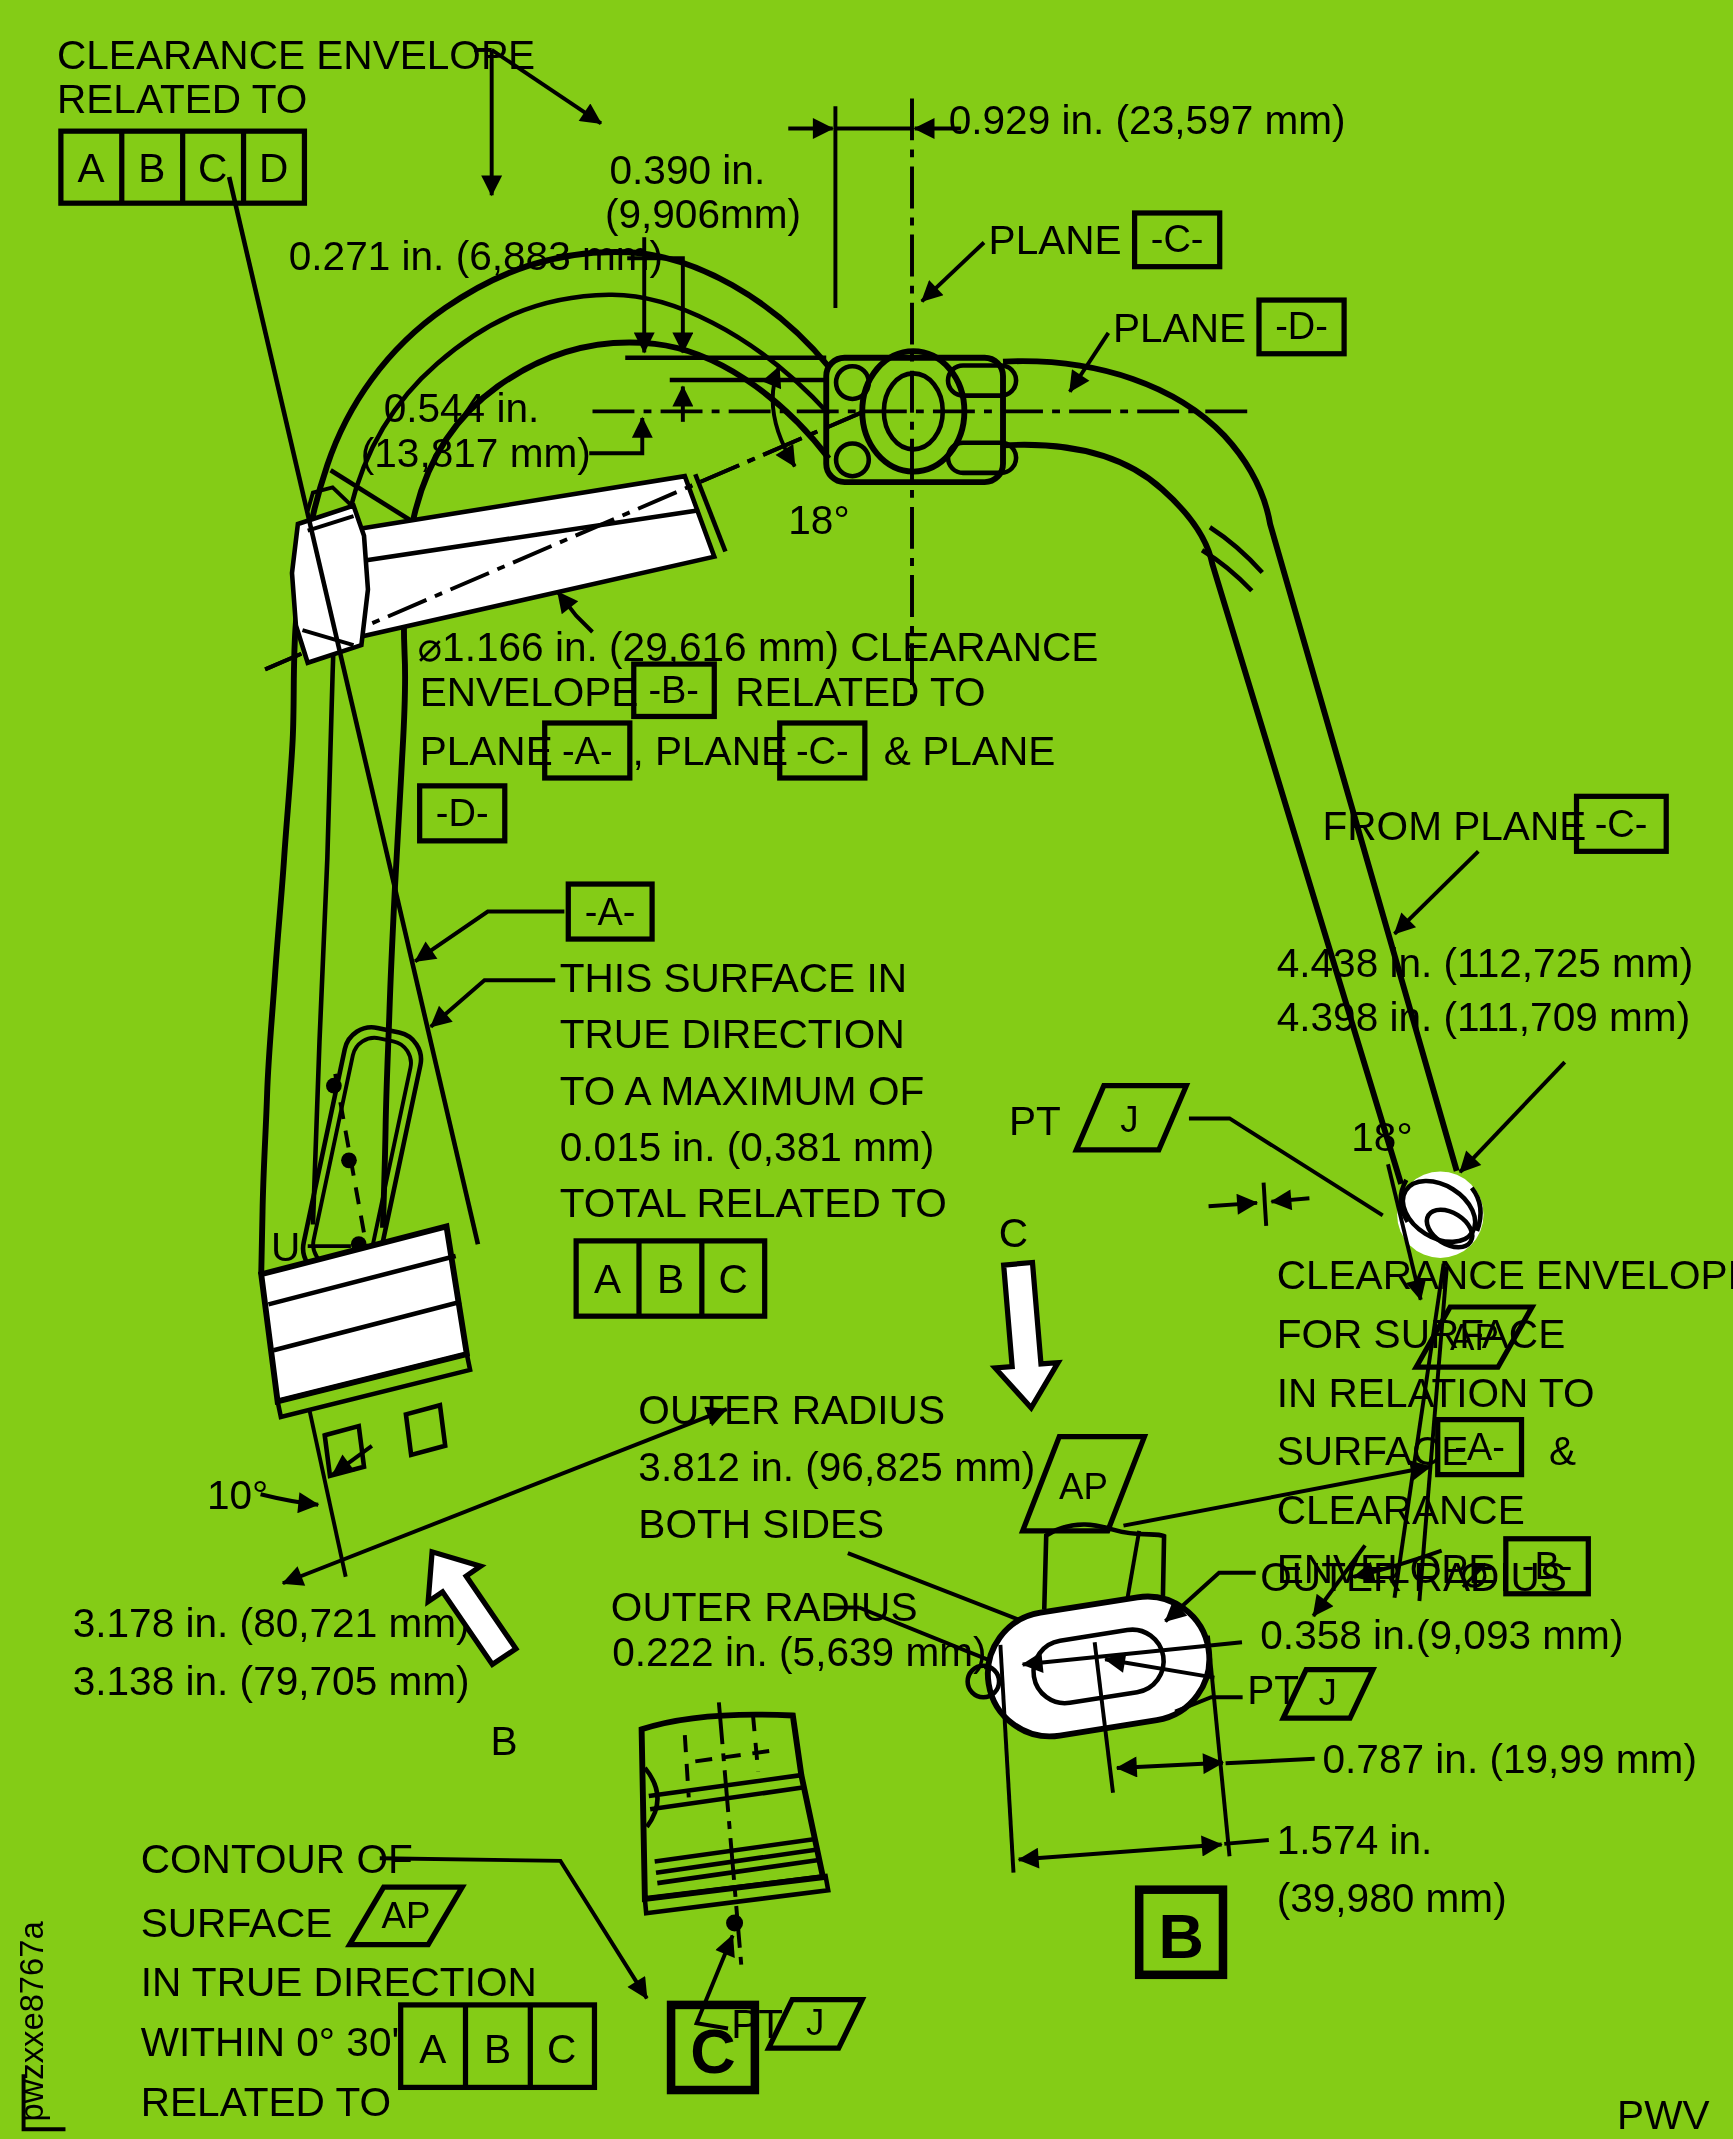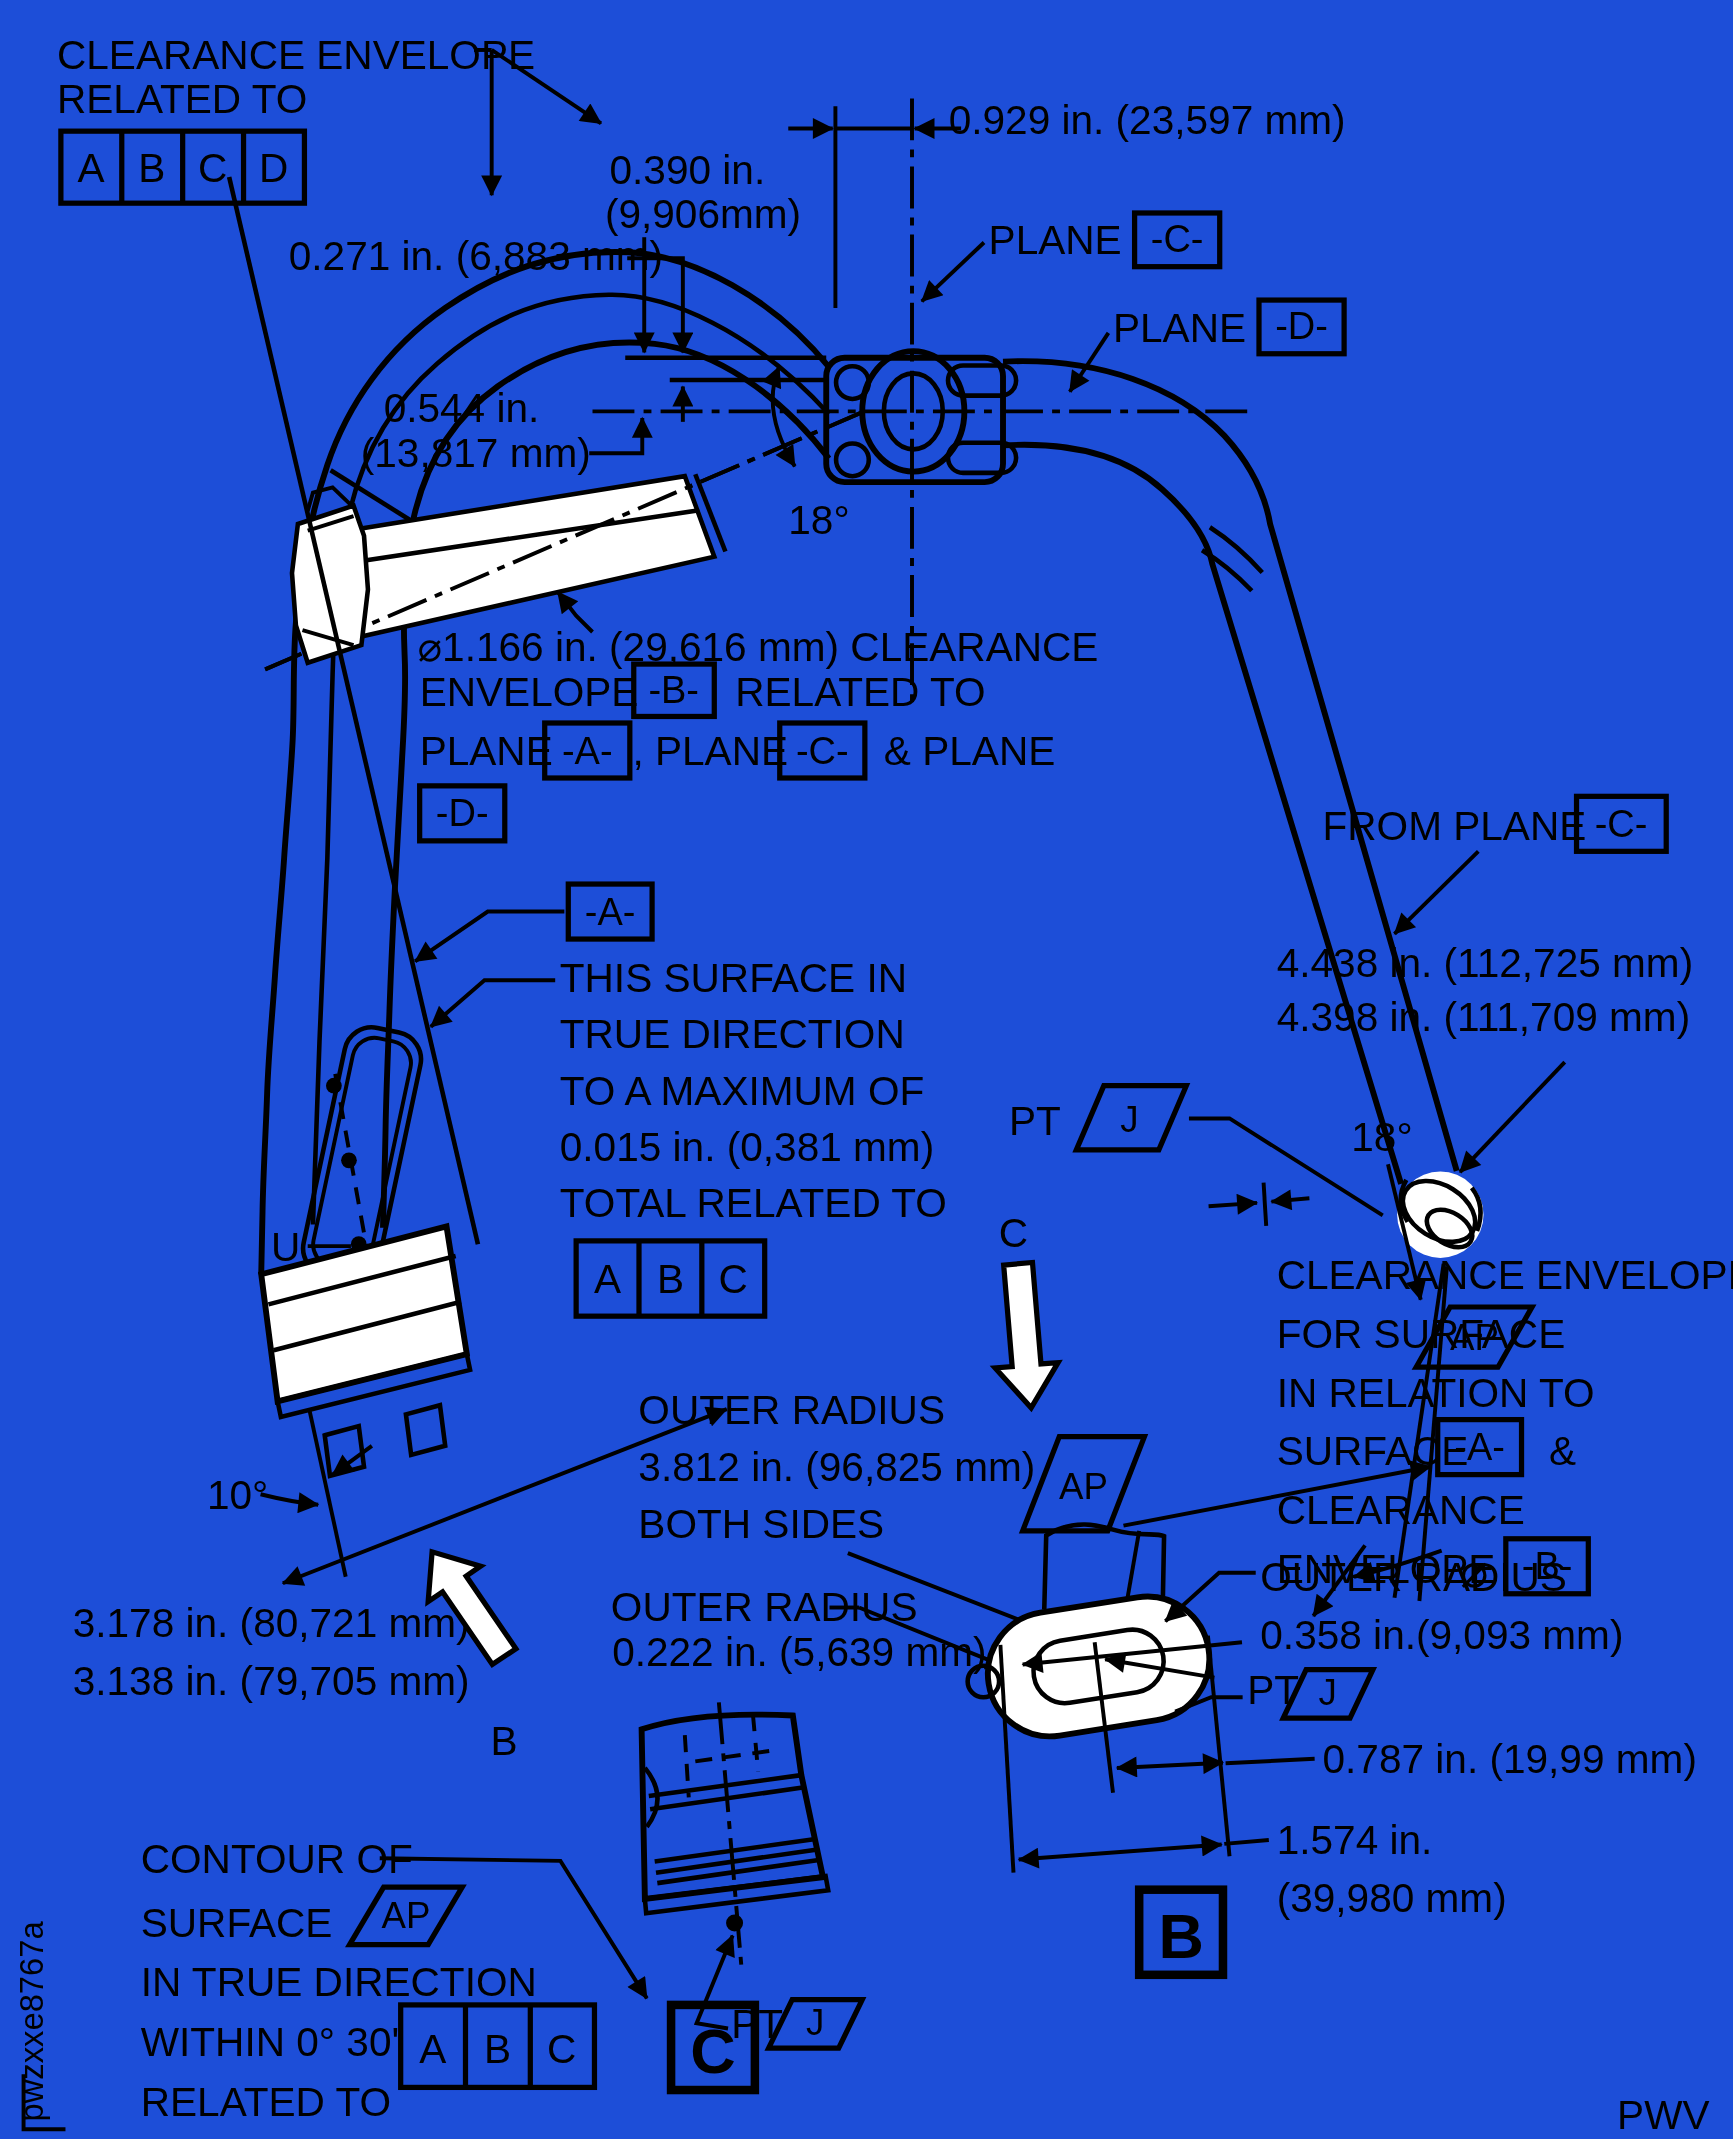--- a/index.html
+++ b/index.html
@@ -1,16 +1,16 @@
 <!DOCTYPE html>
 <html style="font-size:10.5px"><head>
 <meta charset="utf-8">
 <style>
   html,body{margin:0;padding:0;background:#fff;}
-  .page{width:1733px;height:2140px;position:relative;background:#1d4ed8;}
+  .page{width:1733px;height:2140px;position:relative;background:#84cc16;}
   svg{display:block;}
   svg text{font-family:"Liberation Sans","DejaVu Sans",sans-serif;font-size:62px;fill:#000;}
   svg .sm{font-size:56px;}
   svg .datum{font-size:58px;}
   svg .big{font-size:96px;font-weight:bold;}
   svg .code{font-size:50px;}
   .ln{stroke:#000;stroke-width:7;fill:none;}
   .thin{stroke:#000;stroke-width:6;fill:none;}
   .thick{stroke:#000;stroke-width:9;fill:none;}
   .box{stroke:#000;stroke-width:8;fill:none;}

